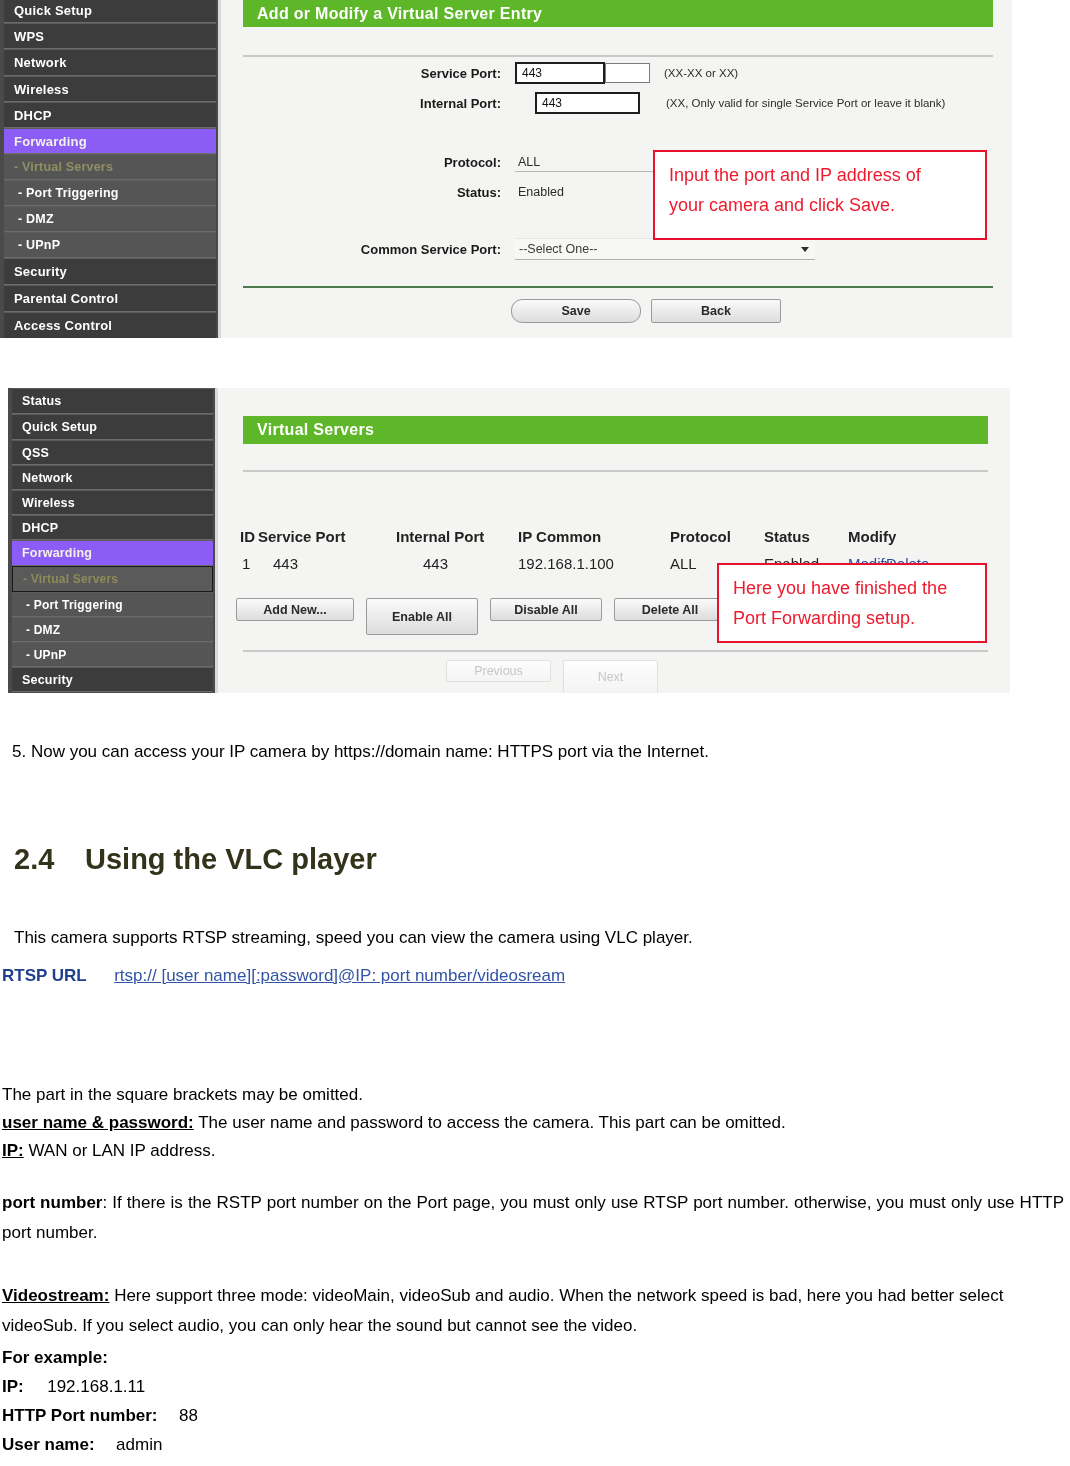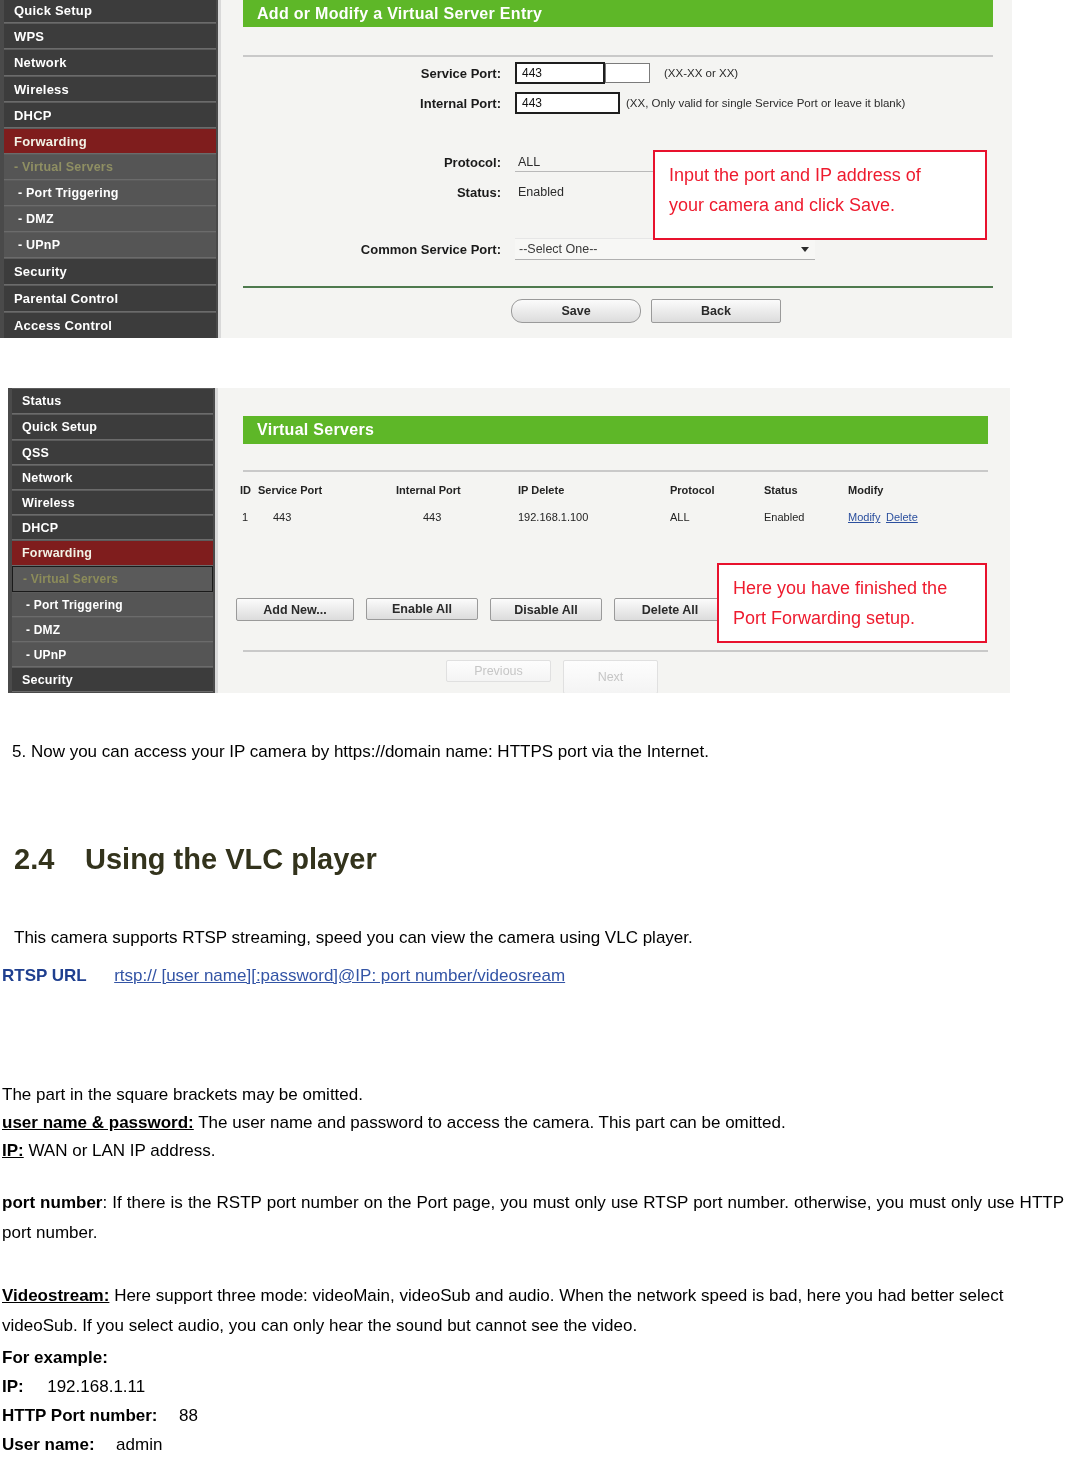--- a/index.html
+++ b/index.html
@@ -37,21 +37,21 @@
     box-sizing: border-box;
     display: flex;
     align-items: center;
     border-bottom: 1px solid #6b6b6b;
     border-top: 1px solid #5c5c5c;
     background: #4f4f4f;
     padding-left: 10px;
   }
   .side-item.dark   { background: #3c3c3c; }
   .side-item.sub    { background: #555555; padding-left: 14px; font-weight: bold;}
-  .side-item.active { background: #7f1d1d; color:#f2f2e6; }
+  .side-item.active { background: #8b5cf6; color:#f2f2e6; }
   .side-item.selected-sub {
     background: #5a5a5a;
     color: #8c8c5a;
     border: 1px solid #1a1a1a;
   }
   .side-item.virtual-grey { background:#555555; color:#8f8f63; }
 
   .panel {
     flex: 1 1 auto;
     position: relative;
@@ -142,23 +142,24 @@
     font-size: 12.5px;
     font-weight: bold;
     color: #2a2a2a;
     position: absolute;
   }
   .btn.faded { color: #c6c6c6; border-color:#e0e0e0; background: linear-gradient(#fdfdfd,#f4f4f4); font-weight:normal;}
 
   
   .tbl-cell {
     position: absolute;
-    font-size: 11px;
+    font-size: 15px;
     color: #232323;
     white-space: nowrap;
+    margin-top: 44px;
   }
   .tbl-cell.hdr { font-weight: bold; }
   .tbl-cell.link { color:#2b4f9e; text-decoration: underline; }
 
   
   .callout {
     position: absolute;
     border: 2px solid #e8112d;
     background: #ffffff;
     box-sizing: border-box;
@@ -221,21 +222,21 @@
 
     <div class="hr-line" style="left:22px; top:57px; width:750px;"></div>
 
     <div class="frm-row" style="left:130px; top:62px; width:640px; height:26px;">
       <div class="frm-label" style="width:150px;">Service Port:</div>
       <div class="txtbox" style="margin-left:14px;width:90px;height:22px;">443</div>
       <div class="txtbox-thin" style="width:45px;height:20px;"></div>
       <div class="hint" style="margin-left:14px;">(XX-XX or XX)</div>
     </div>
 
-    <div class="frm-row" style="left:130px; top:92px; width:640px; height:26px;">
+    <div class="frm-row" style="left:130px; top:92px; width:640px; height:26px;gap:20px;">
       <div class="frm-label" style="width:150px;">Internal Port:</div>
       <div class="txtbox" style="margin-left:14px;width:105px;height:22px;">443</div>
       <div class="hint" style="margin-left:6px;">(XX, Only valid for single Service Port or leave it blank)</div>
     </div>
 
 
     <div class="frm-row" style="left:130px; top:152px; width:640px; height:24px;">
       <div class="frm-label" style="width:150px;">Protocol:</div>
       <div class="flatval" style="margin-left:14px;width:270px;height:20px;line-height:20px;">ALL</div>
     </div>
@@ -283,36 +284,36 @@
   </div>
 
   <div class="panel" style="width:795px;height:305px;">
     <div class="green-bar" style="position:absolute;left:25px;top:28px;width:745px;height:28px;font-size:16px;text-align:center;">Virtual Servers</div>
 
     <div class="hr-line" style="left:25px; top:82px; width:745px;"></div>
 
     <div class="tbl-cell hdr" style="left:22px;  top:96px;">ID</div>
     <div class="tbl-cell hdr" style="left:40px;  top:96px;">Service Port</div>
     <div class="tbl-cell hdr" style="left:178px; top:96px;">Internal Port</div>
-    <div class="tbl-cell hdr" style="left:300px; top:96px;">IP Delete</div>
+    <div class="tbl-cell hdr" style="left:300px; top:96px;">IP Common</div>
     <div class="tbl-cell hdr" style="left:452px; top:96px;">Protocol</div>
     <div class="tbl-cell hdr" style="left:546px; top:96px;">Status</div>
     <div class="tbl-cell hdr" style="left:630px; top:96px;">Modify</div>
 
     <div class="tbl-cell" style="left:24px;  top:123px;">1</div>
     <div class="tbl-cell" style="left:55px;  top:123px;">443</div>
     <div class="tbl-cell" style="left:205px; top:123px;">443</div>
     <div class="tbl-cell" style="left:300px; top:123px;">192.168.1.100</div>
     <div class="tbl-cell" style="left:452px; top:123px;">ALL</div>
     <div class="tbl-cell" style="left:546px; top:123px;">Enabled</div>
     <div class="tbl-cell link" style="left:630px; top:123px;">Modify</div>
     <div class="tbl-cell link" style="left:668px; top:123px;">Delete</div>
 
     <div class="btn" style="left:18px;  top:210px; width:118px; height:23px;">Add New...</div>
-    <div class="btn" style="left:148px; top:210px; width:112px; height:22px;">Enable All</div>
+    <div class="btn" style="left:148px; top:210px; width:112px; height:37px;">Enable All</div>
     <div class="btn" style="left:272px; top:210px; width:112px; height:23px;">Disable All</div>
     <div class="btn" style="left:396px; top:210px; width:112px; height:23px;">Delete All</div>
 
     <div class="hr-line" style="left:25px; top:262px; width:745px;"></div>
 
     <div class="btn faded" style="left:228px; top:272px; width:105px; height:22px;">Previous</div>
     <div class="btn faded" style="left:345px; top:272px; width:95px;  height:34px;">Next</div>
   </div>
 </div>
 

